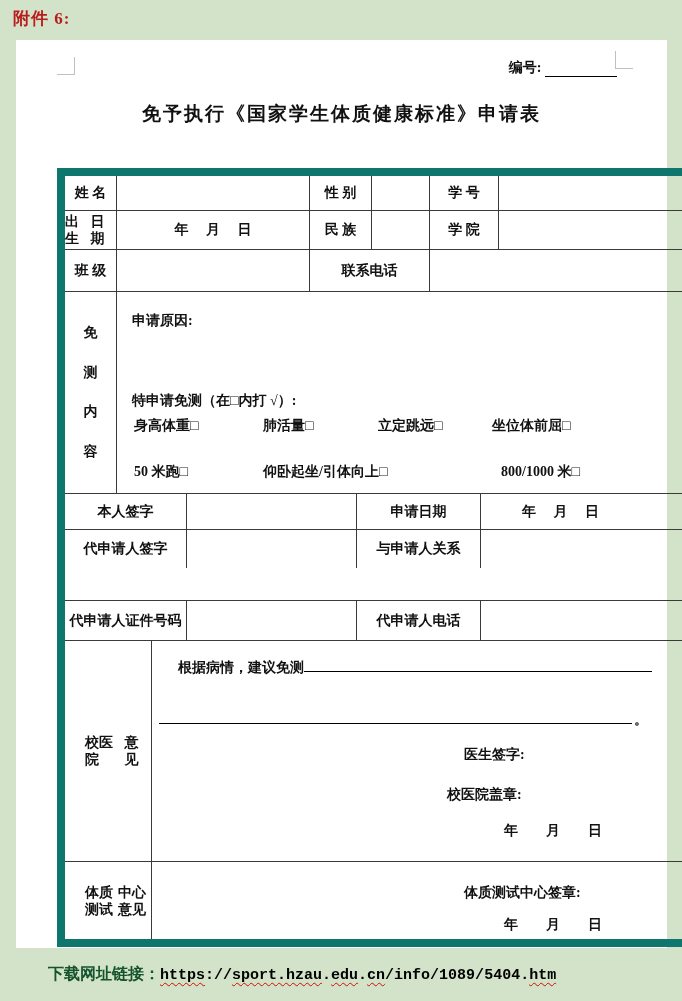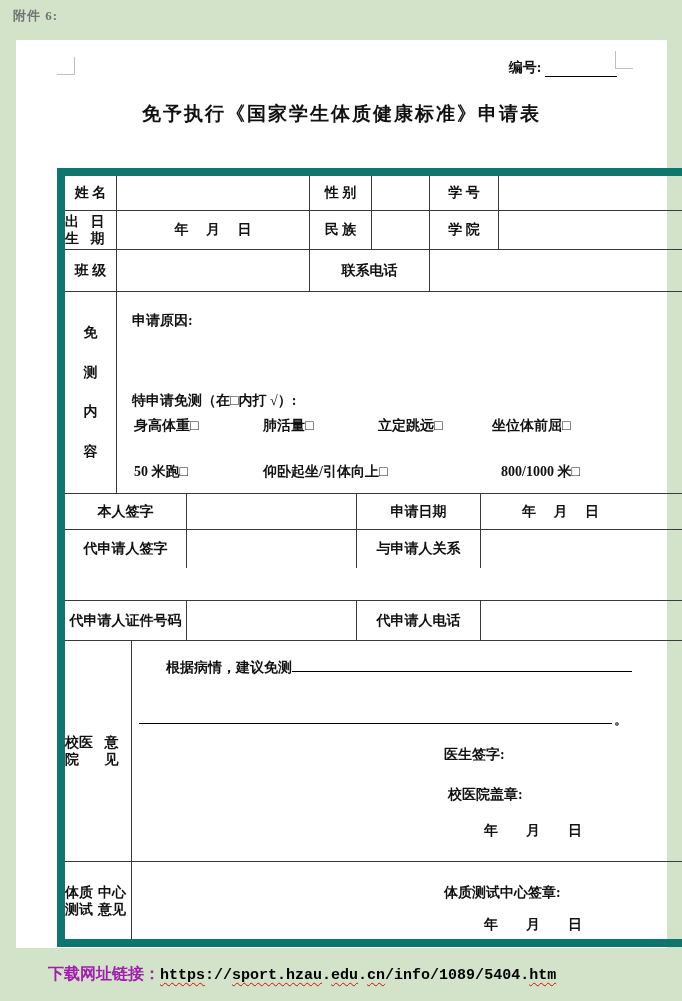--- a/index.html
+++ b/index.html
@@ -6,21 +6,21 @@
   html,body { width:682px; height:1001px; }
   body {
     background:#d3e3c9;
     font-family:"Liberation Serif","DejaVu Serif",serif;
     color:#111;
     position:relative;
     overflow:hidden;
   }
   .attachment {
     position:absolute; left:13px; top:7px;
-    font-size:13px; font-weight:bold; color:#737373;
+    font-size:17px; font-weight:bold; color:#b91c1c;
     letter-spacing:1px;
   }
   .sheet {
     position:absolute; left:16px; top:40px;
     width:651px; height:908px;
     background:#ffffff;
   }
   .crop { position:absolute; width:18px; height:18px; }
   .crop.tl { left:41px; top:17px; border-right:1px solid #c0c0c0; border-bottom:1px solid #c0c0c0; }
   .crop.tr { left:599px; top:11px; border-left:1px solid #c0c0c0; border-bottom:1px solid #c0c0c0; }
@@ -46,52 +46,52 @@
   .cell.blank { justify-content:flex-start; }
   .r1 { height:34px; } .r2 { height:39px; } .r3 { height:42px; }
   .r4 { height:202px; } .r5 { height:36px; } .r6 { height:39px; }
   .r7 { height:40px;margin-top:32px; } .r8 { height:221px; } .r9 { height:78px; }
   .w-label1 { width:51px; } .w-big1 { width:193px; }
   .w-label2 { width:62px; } .w-small { width:58px; }
   .w-label3 { width:69px; } .w-last { width:140px; }
   .w-phone { width:120px; } .w-phoneval { width:209px; }
   .w-sign { width:121px; } .w-signval { width:170px; }
   .w-sign2 { width:124px; } .w-signval2 { width:160px; }
-  .w-op { width:66px; } .w-opval { width:507px; }
+  .w-op { width:66px;margin-left:20px; } .w-opval { width:507px; }
   .two-line { flex-direction:row; line-height:17px; }
   .vert-label { flex-direction:column; justify-content:space-evenly; padding:10px 0; }
   .exempt-content { display:block; padding:20px 8px 0 8px; }
   .exempt-content .reason { margin-left:7px; }
   .exempt-content .applyline { margin-left:7px; margin-top:62px; }
   .items { display:flex; margin-top:7px; margin-left:9px; }
   .items.second { margin-top:28px; }
   .it1 { width:129px; } .it2 { width:115px; } .it3 { width:114px; } .it4 { flex:1; }
   .jt1 { width:129px; } .jt2 { width:238px; } .jt3 { flex:1; }
   .opcell { display:block; position:relative; }
   .hline1 { position:absolute; top:14px; left:10px; right:6px; display:flex; align-items:baseline; }
-  .hline1 .txt { margin-left:24px; white-space:nowrap; }
+  .hline1 .txt { margin-left:16px; white-space:nowrap; }
   .hline1 .uline { flex:1; border-bottom:1px solid #000; height:17px; }
   .hline2 { position:absolute; top:66px; left:7px; right:10px; display:flex; align-items:baseline; }
   .hline2 .uline { flex:1; border-bottom:1px solid #000; height:17px; margin-right:2px; }
   .doctor { position:absolute; left:312px; top:105px; }
-  .hseal  { position:absolute; left:316px; top:145px; }
+  .hseal  { position:absolute; left:295px; top:145px; }
   .hdate  { position:absolute; left:352px; top:181px; }
   .csign  { position:absolute; left:312px; top:22px; }
   .cdate  { position:absolute; left:352px; top:54px; }
   .note {
     position:absolute; left:59px; top:866px;
     font-size:14px; font-weight:bold; letter-spacing:0.5px;
   }
   .footer-link {
     position:absolute; left:48px; top:964px;
     white-space:nowrap; display:flex; align-items:baseline;
   }
   .footer-link .lbl {
     font-family:"Liberation Sans","DejaVu Sans",sans-serif;
-    font-size:16px; font-weight:bold; color:#a21caf;
+    font-size:16px; font-weight:bold; color:#14532d;
   }
   .footer-link .url {
     font-family:"Liberation Mono","DejaVu Sans Mono",monospace;
     font-size:15px; font-weight:bold; color:#000;
   }
   .wavy {
     text-decoration:underline;
     text-decoration-style:wavy;
     text-decoration-color:#cc1100;
     text-decoration-thickness:1px;

